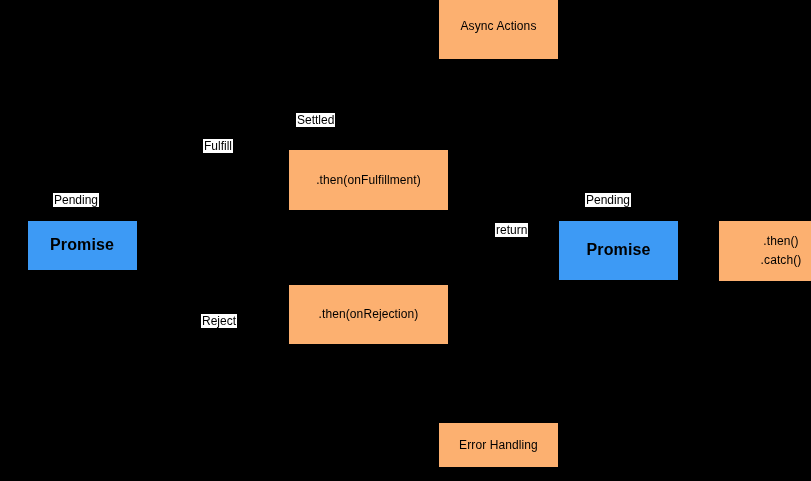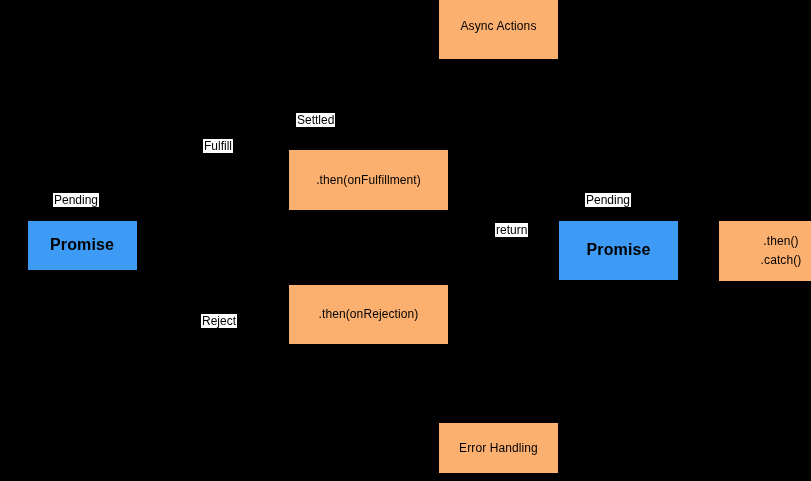--- a/index.html
+++ b/index.html
@@ -70,21 +70,21 @@
 
   <div class="node blue" style="left:531px; top:221px; width:119px; height:59px;">
     <span class="line">Promise</span>
   </div>
 
   <div class="node orange" style="left:691px; top:221px; width:124px; height:60px;">
     <span class="line">.then()</span>
     <span class="line">.catch()</span>
   </div>
 
-  <div class="node orange" style="left:411px; top:423px; width:119px; height:50px;">
+  <div class="node orange" style="left:411px; top:423px; width:119px; height:44px;">
     <span class="line">Error Handling</span>
   </div>
 
   <div class="edge-label" style="left:268px; top:113px;">Settled</div>
 
   <div class="edge-label" style="left:175px; top:139px;">Fulfill</div>
 
   <div class="edge-label" style="left:25px; top:193px;">Pending</div>
 
   <div class="edge-label" style="left:557px; top:193px;">Pending</div>

